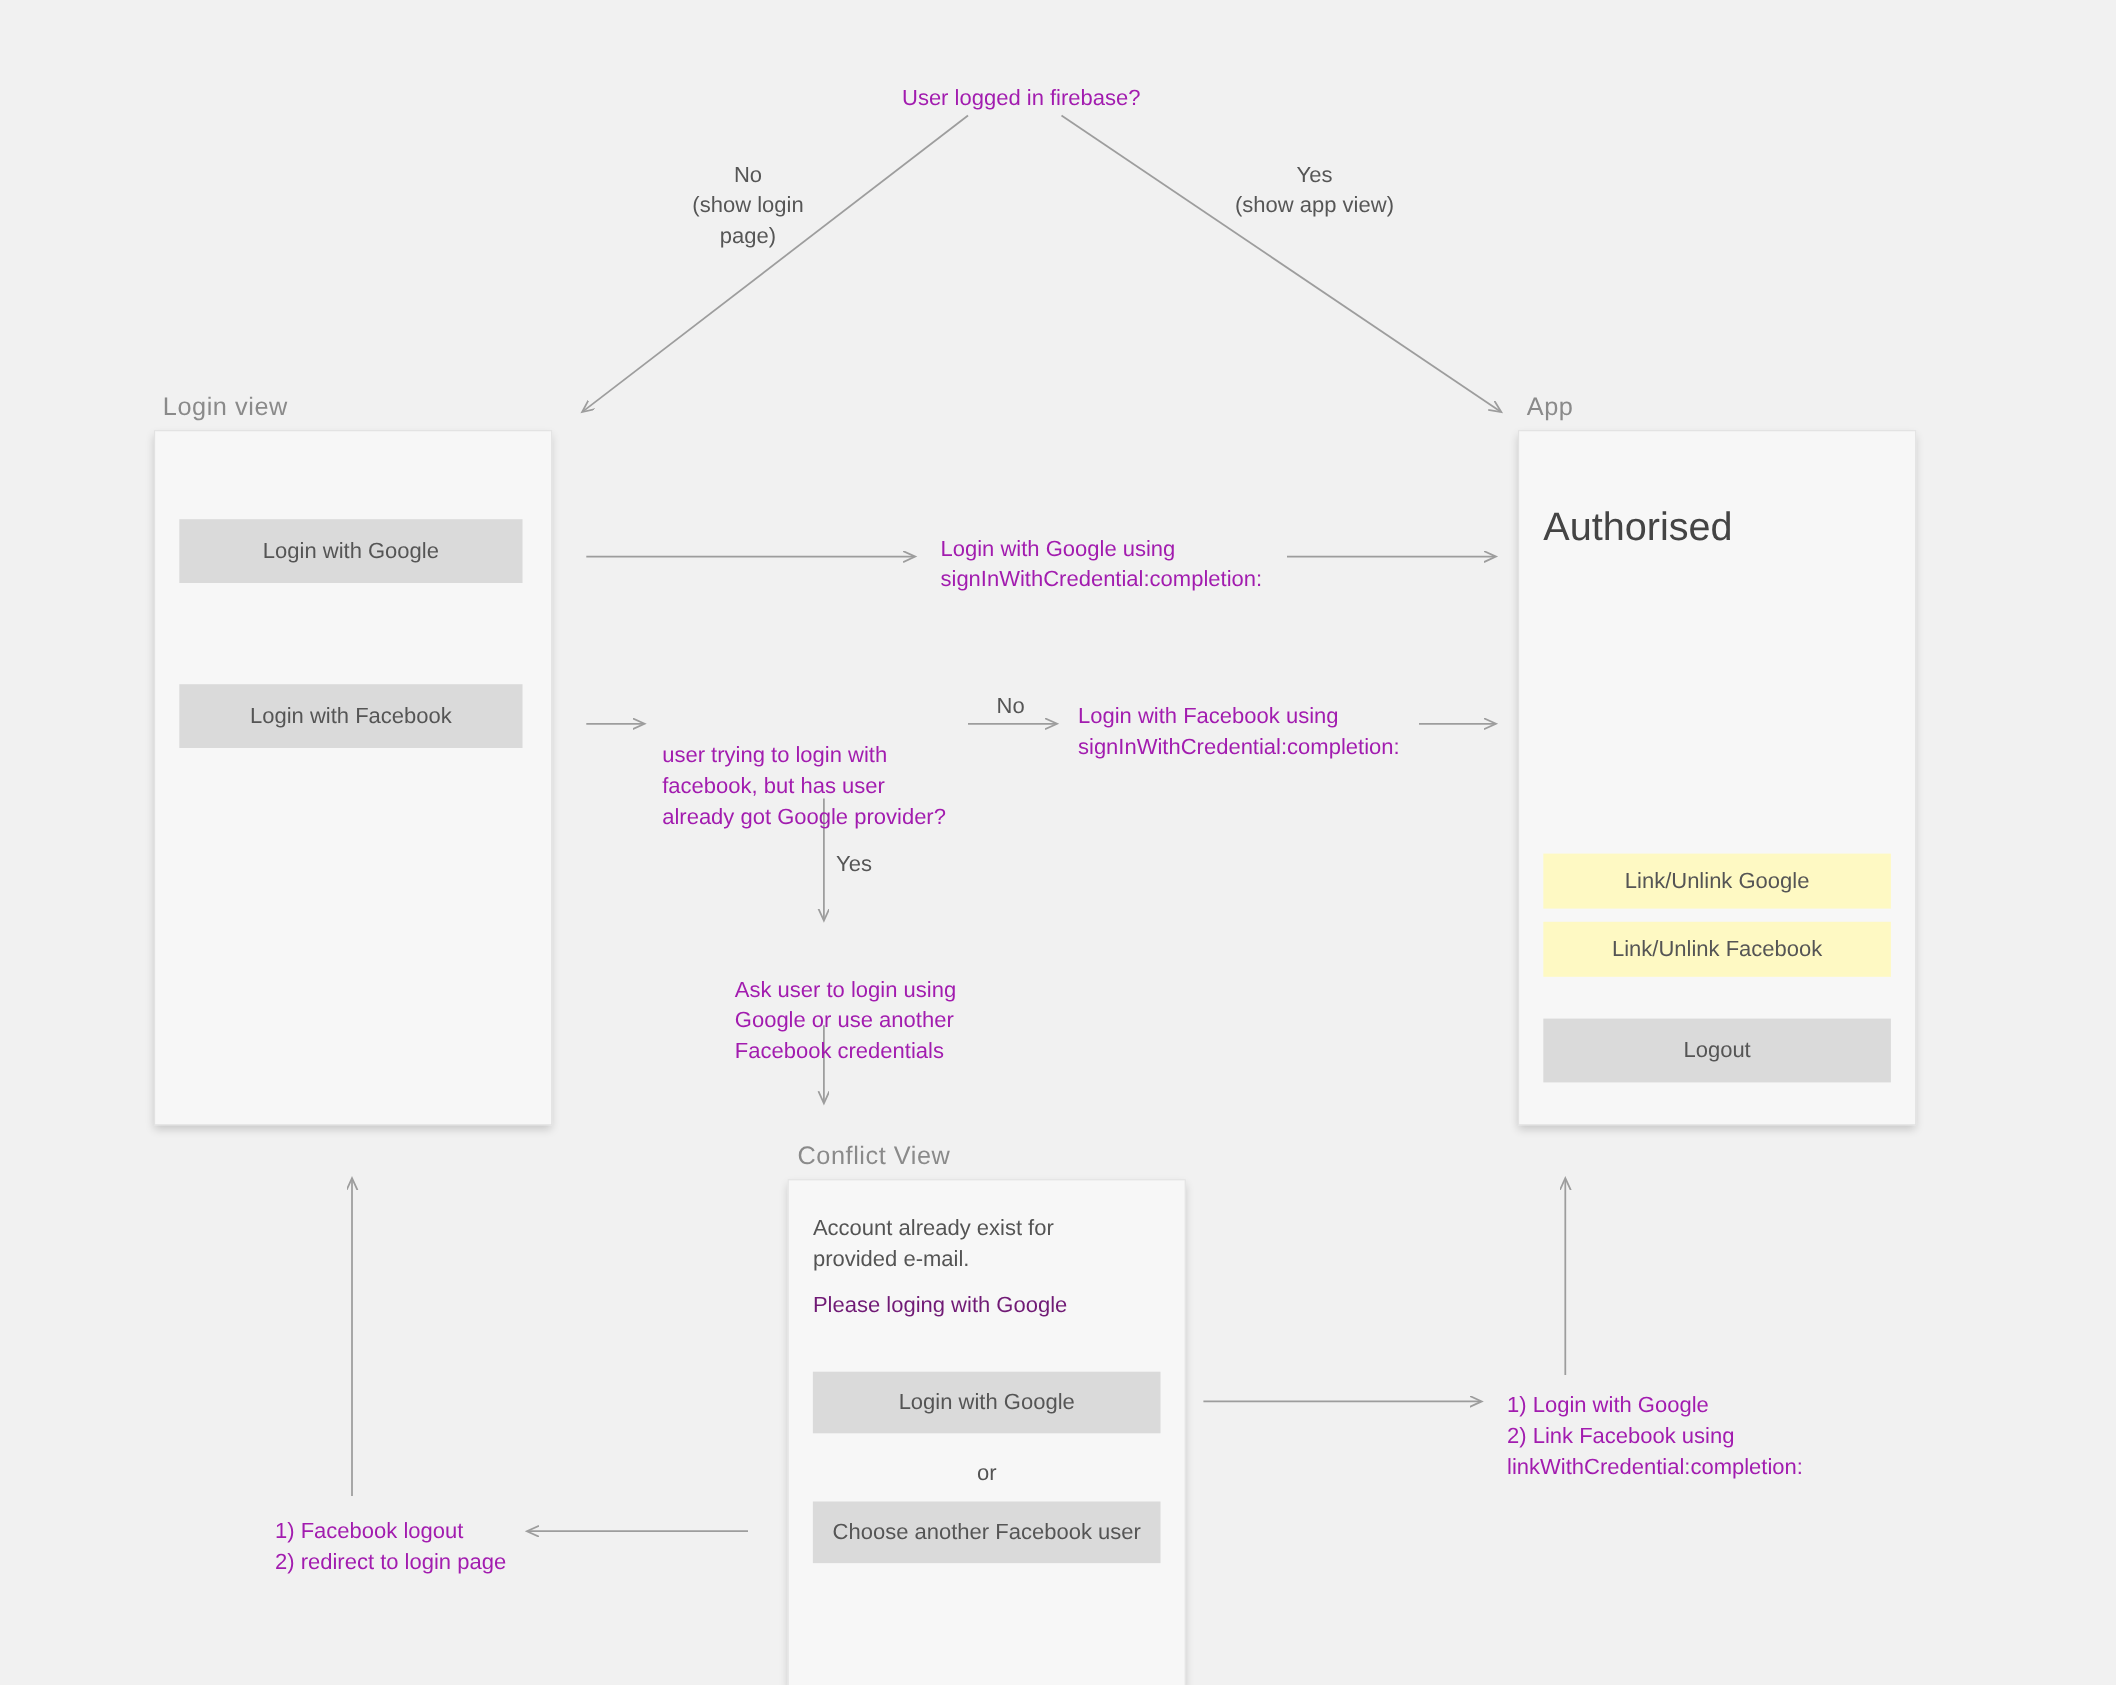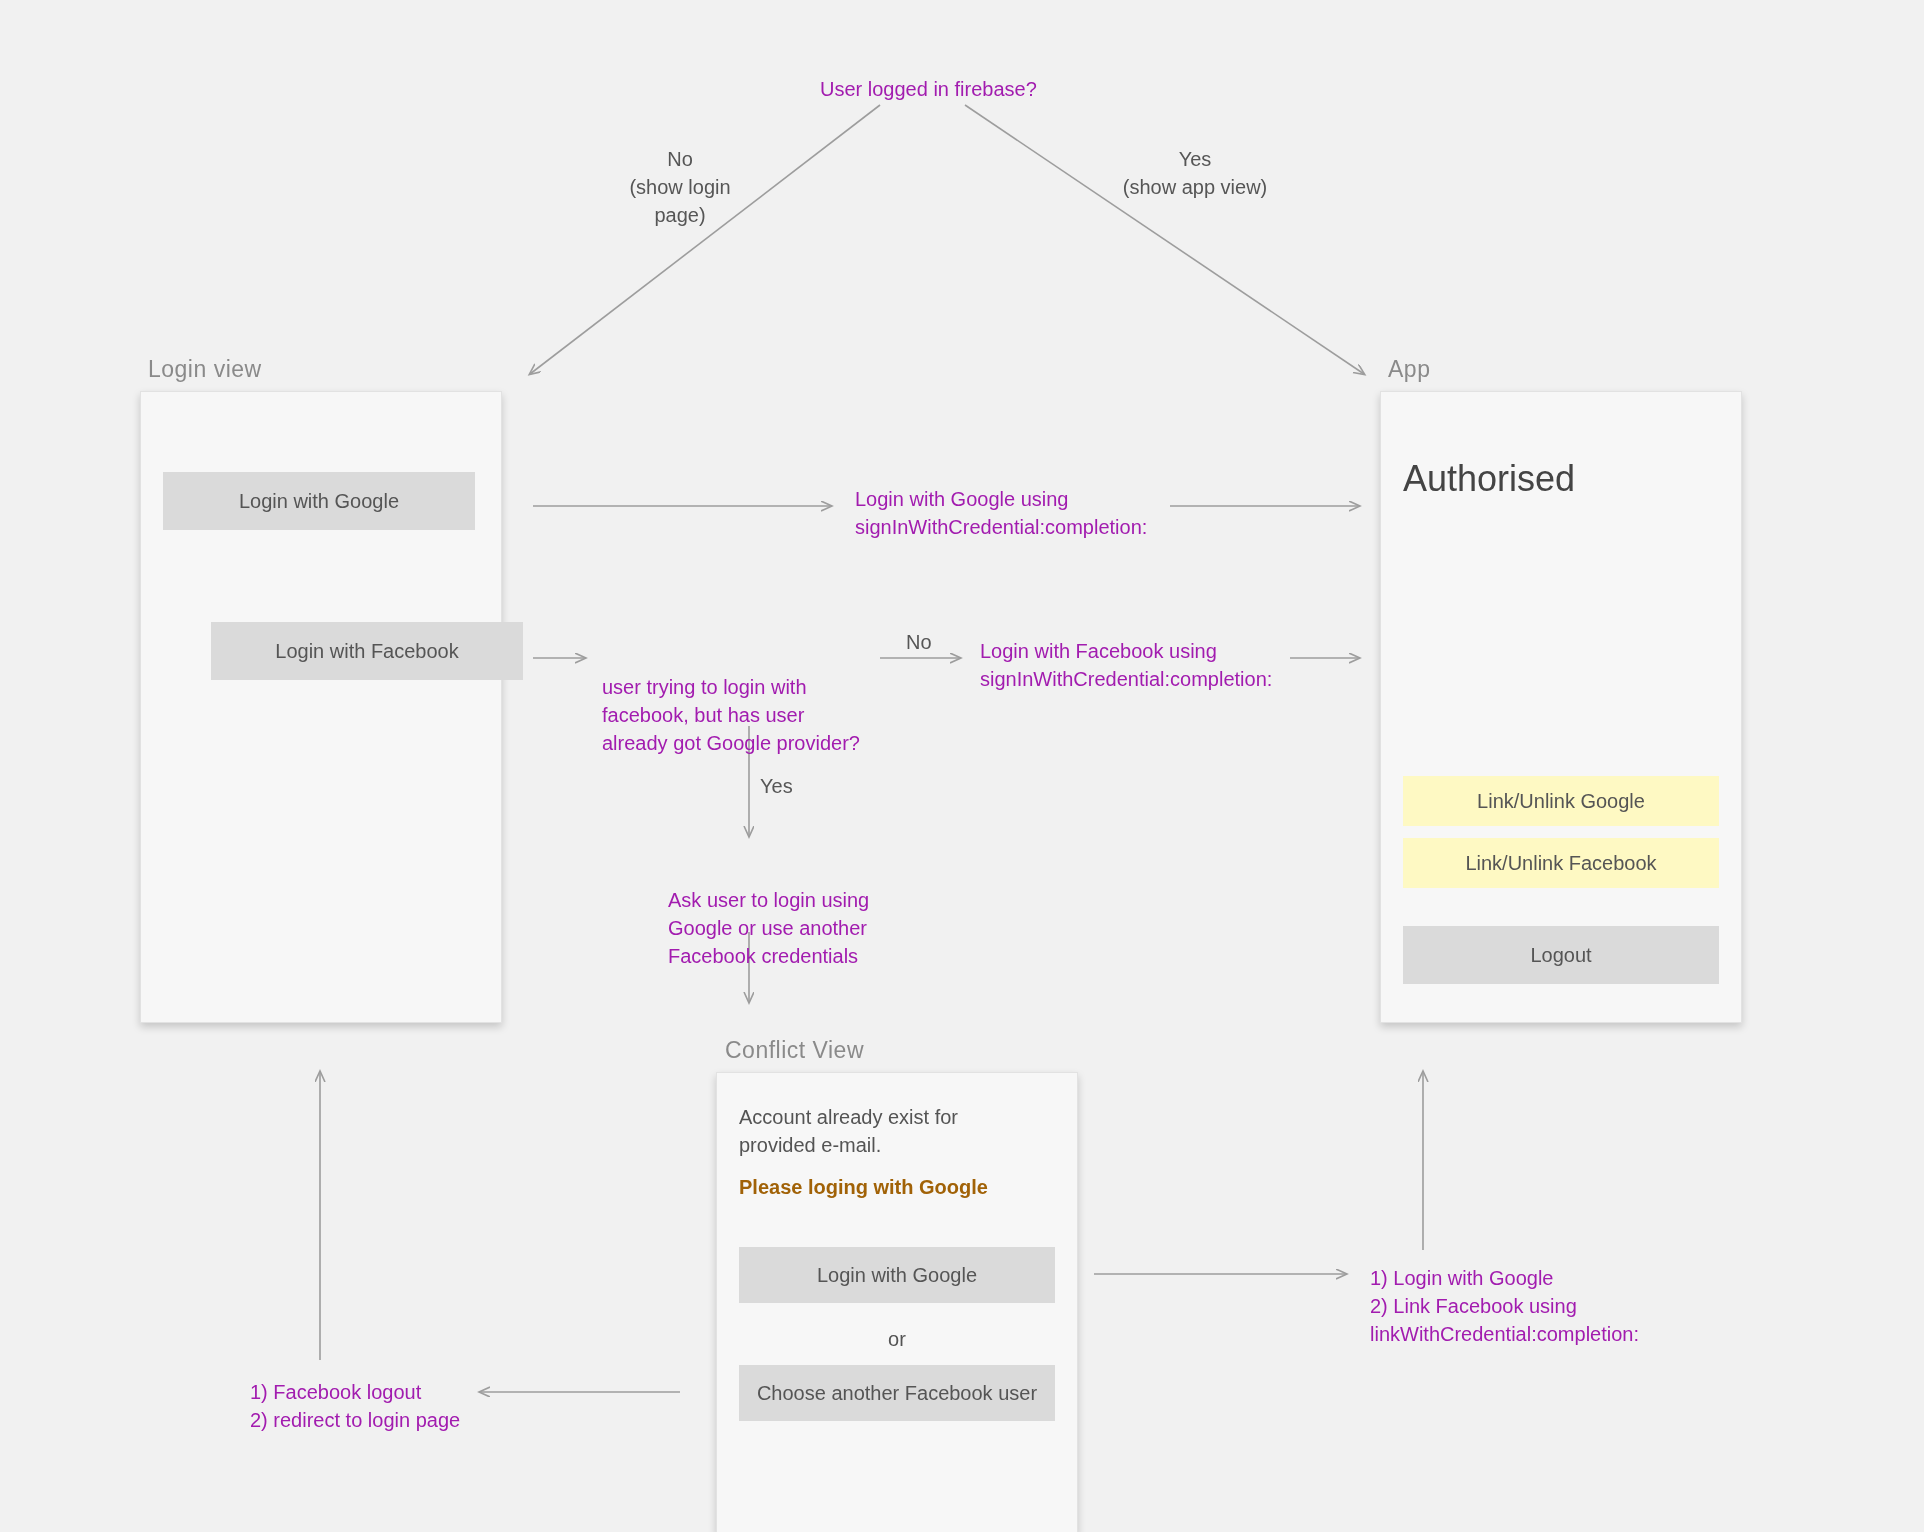--- a/index.html
+++ b/index.html
@@ -102,21 +102,21 @@
   <span>Yes</span><br>
   <span>(show app view)</span>
 </div>
 
 <div class="txt label-title" style="left:148px; top:353px; font-size:23px;">Login view</div>
 
 <div class="panel" style="left:140px; top:391px; width:360px; height:630px;">
   <div class="big-btn" style="position:absolute; left:22px; top:80px; width:312px; height:58px;">
     <span>Login with Google</span>
   </div>
-  <div class="big-btn" style="position:absolute; left:22px; top:230px; width:312px; height:58px;margin-left:48px;">
+  <div class="big-btn" style="position:absolute; left:22px; top:230px; width:312px; height:58px;">
     <span>Login with Facebook</span>
   </div>
 </div>
 
 <div class="txt label-title" style="left:1388px; top:353px; font-size:23px;">App</div>
 
 <div class="panel" style="left:1380px; top:391px; width:360px; height:630px;">
   <div class="txt" style="left:22px; top:62px; font-size:36px; color:#444;">Authorised</div>
 
   <div class="light-btn" style="position:absolute; left:22px; top:384px; width:316px; height:50px;">
@@ -139,21 +139,21 @@
 <div class="txt blue" style="left:980px; top:637px; width:300px;">Login with Facebook using signInWithCredential:completion:</div>
 
 <div class="txt grey" style="left:760px; top:772px;">Yes</div>
 
 <div class="txt blue" style="left:668px; top:850px; width:210px;margin-top:36px;">Ask user to login using Google or use another Facebook credentials</div>
 
 <div class="txt label-title" style="left:725px; top:1034px; font-size:23px;">Conflict View</div>
 
 <div class="panel" style="left:716px; top:1072px; width:360px; height:460px;">
   <div class="txt" style="left:22px; top:30px; width:260px; color:#545454;">Account already exist for provided e-mail.</div>
-  <div class="txt" style="left:22px; top:100px; width:300px; color:#a16207;font-weight:bold;">Please loging with Google</div>
+  <div class="txt" style="left:22px; top:100px; width:300px; color:#701a75;">Please loging with Google</div>
 
   <div class="big-btn" style="position:absolute; left:22px; top:174px; width:316px; height:56px;">
     <span>Login with Google</span>
   </div>
 
   <div class="txt" style="left:0; top:252px; width:360px; text-align:center; color:#545454;">or</div>
 
   <div class="big-btn" style="position:absolute; left:22px; top:292px; width:316px; height:56px;">
     <span>Choose another Facebook user</span>
   </div>

